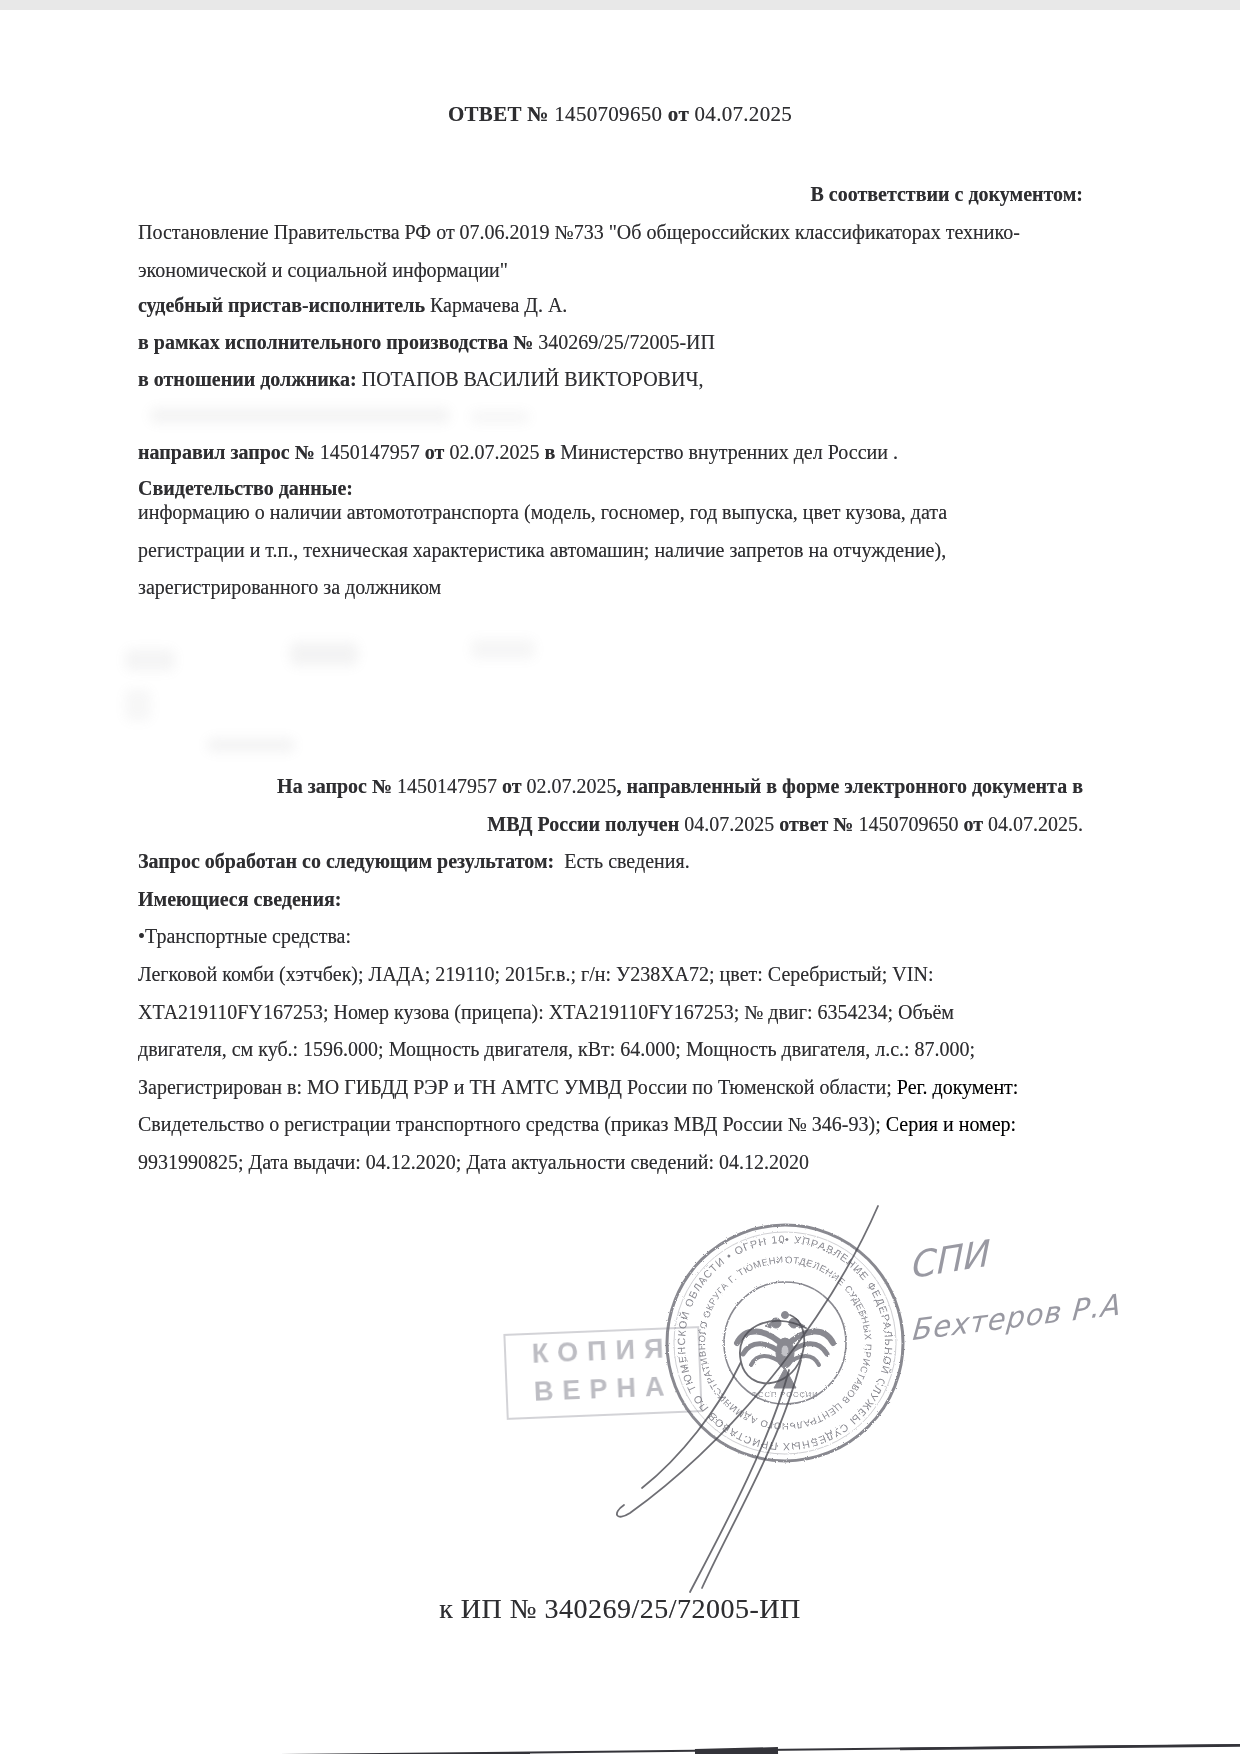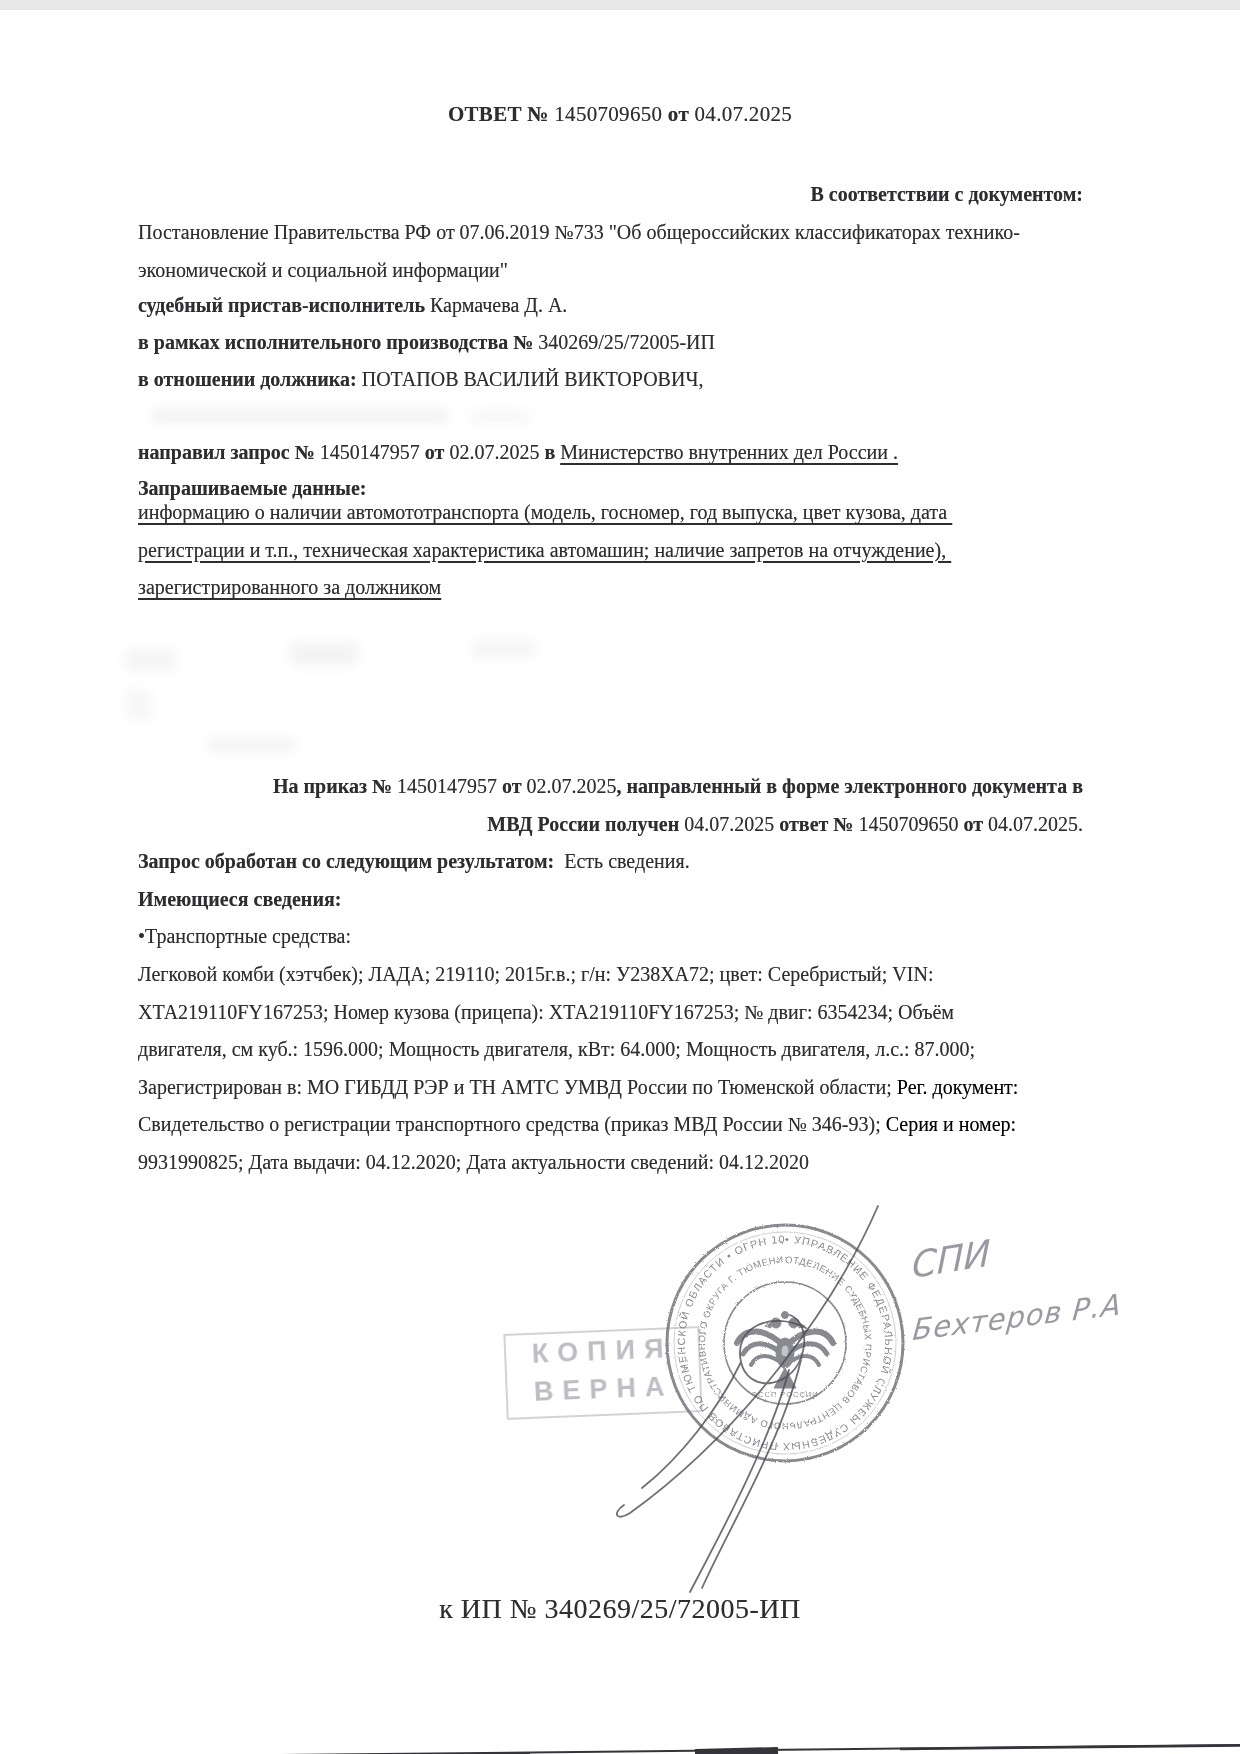--- a/index.html
+++ b/index.html
@@ -18,21 +18,21 @@
     text-shadow:0 0 .5px rgba(46,46,49,.55);
   }
   .para{
     position:absolute;left:138px;width:945px;
     font-size:20px;line-height:37.5px;
     white-space:pre-wrap;
     text-shadow:0 0 .5px rgba(46,46,49,.5);
   }
   .indent{text-indent:72px;text-align:right;}
   .b{font-weight:bold;}
-  .u{text-decoration:underline;text-underline-offset:4px;text-decoration-thickness:1.5px;}
+  .u{text-underline-offset:4px;text-decoration-thickness:1.5px;}
   .lt{color:#000000;}
   .footer-line{
     position:absolute;top:1583px;left:0;width:1240px;
     text-align:center;font-size:28px;letter-spacing:.5px;
     text-shadow:0 0 .5px rgba(46,46,49,.5);
   }
   .smudge{
     position:absolute;background:#8f8f92;border-radius:6px;
     filter:blur(6px);
   }
@@ -56,25 +56,25 @@
 
   <div class="doc-title"><span class="b">ОТВЕТ № </span><span>1450709650 </span><span class="b">от </span><span>04.07.2025</span></div>
 
   <div class="para indent" style="top:166px"><span class="b">В соответствии с документом:</span></div>
   <div class="para" style="top:204px"><span>Постановление Правительства РФ от 07.06.2019 №733 "Об общероссийских классификаторах технико-
 экономической и социальной информации"</span></div>
   <div class="para" style="top:277px"><span class="b">судебный пристав-исполнитель </span><span>Кармачева Д. А.</span></div>
   <div class="para" style="top:314px"><span class="b">в рамках исполнительного производства № </span><span>340269/25/72005-ИП</span></div>
   <div class="para" style="top:351px"><span class="b">в отношении должника: </span><span>ПОТАПОВ ВАСИЛИЙ ВИКТОРОВИЧ,</span></div>
   <div class="para" style="top:424px"><span class="b">направил запрос № </span><span>1450147957 </span><span class="b">от </span><span>02.07.2025 </span><span class="b">в </span><span class="u">Министерство внутренних дел России .</span></div>
-  <div class="para" style="top:460px"><span class="b">Запрашиваемые данные:</span></div>
+  <div class="para" style="top:460px"><span class="b">Свидетельство данные:</span></div>
   <div class="para" style="top:484px"><span class="u">информацию о наличии автомототранспорта (модель, госномер, год выпуска, цвет кузова, дата 
 регистрации и т.п., техническая характеристика автомашин; наличие запретов на отчуждение), 
 зарегистрированного за должником</span></div>
-  <div class="para indent" style="top:758px"><span class="b">На приказ № </span><span>1450147957 </span><span class="b">от </span><span>02.07.2025</span><span class="b">, направленный в форме электронного документа в
+  <div class="para indent" style="top:758px"><span class="b">На запрос № </span><span>1450147957 </span><span class="b">от </span><span>02.07.2025</span><span class="b">, направленный в форме электронного документа в
 МВД России получен </span><span>04.07.2025 </span><span class="b">ответ № </span><span>1450709650 </span><span class="b">от </span><span>04.07.2025.</span></div>
   <div class="para" style="top:833px"><span class="b">Запрос обработан со следующим результатом:</span><span>  Есть сведения.</span></div>
   <div class="para" style="top:871px"><span class="b">Имеющиеся сведения:</span></div>
   <div class="para" style="top:908px"><span>•Транспортные средства:</span></div>
   <div class="para" style="top:946px"><span>Легковой комби (хэтчбек); ЛАДА; 219110; 2015г.в.; г/н: У238ХА72; цвет: Серебристый; VIN: 
 ХТА219110FY167253; Номер кузова (прицепа): ХТА219110FY167253; № двиг: 6354234; Объём 
 двигателя, см куб.: 1596.000; Мощность двигателя, кВт: 64.000; Мощность двигателя, л.с.: 87.000; 
 Зарегистрирован в: МО ГИБДД РЭР и ТН АМТС УМВД России по Тюменской области; </span><span class="lt">Рег. документ: </span><span>
 Свидетельство о регистрации транспортного средства (приказ МВД России № 346-93); </span><span class="lt">Серия и номер: </span><span>
 9931990825; Дата выдачи: 04.12.2020; Дата актуальности сведений: 04.12.2020</span></div>

